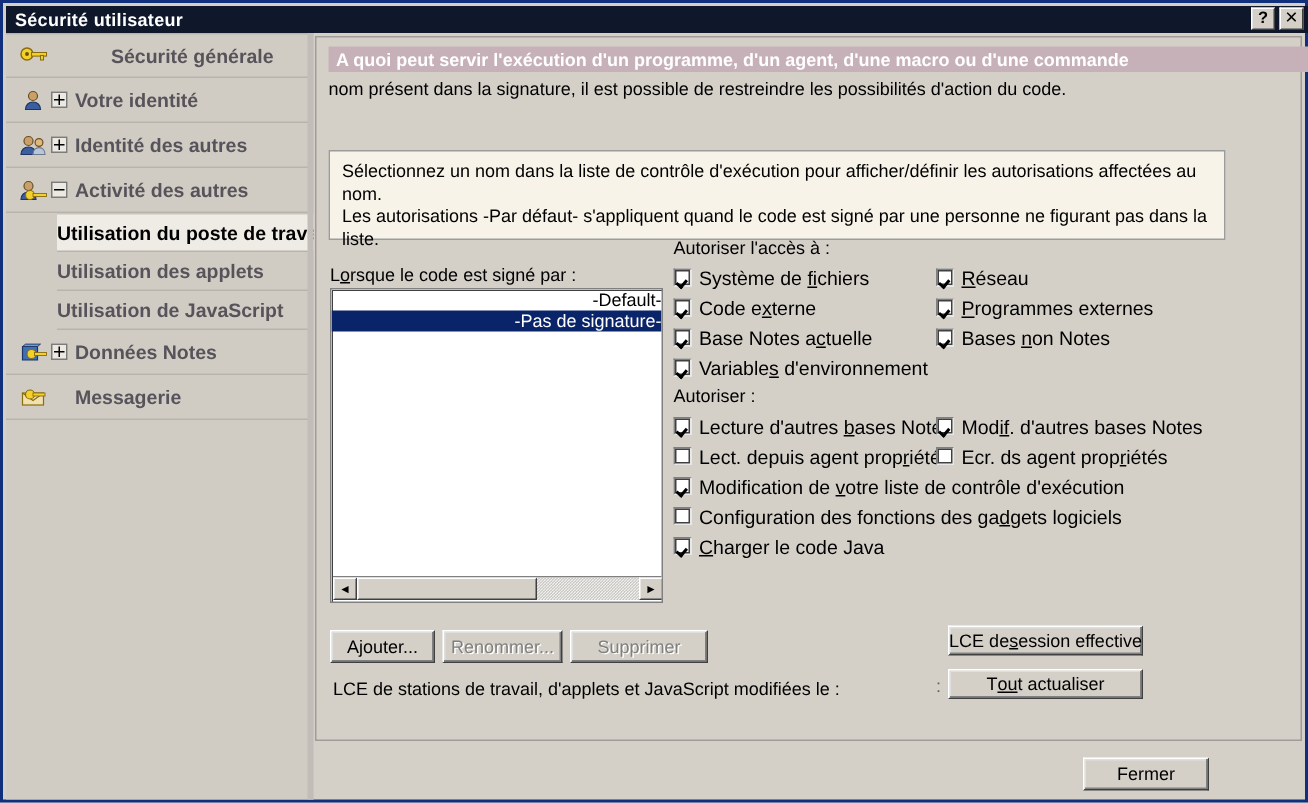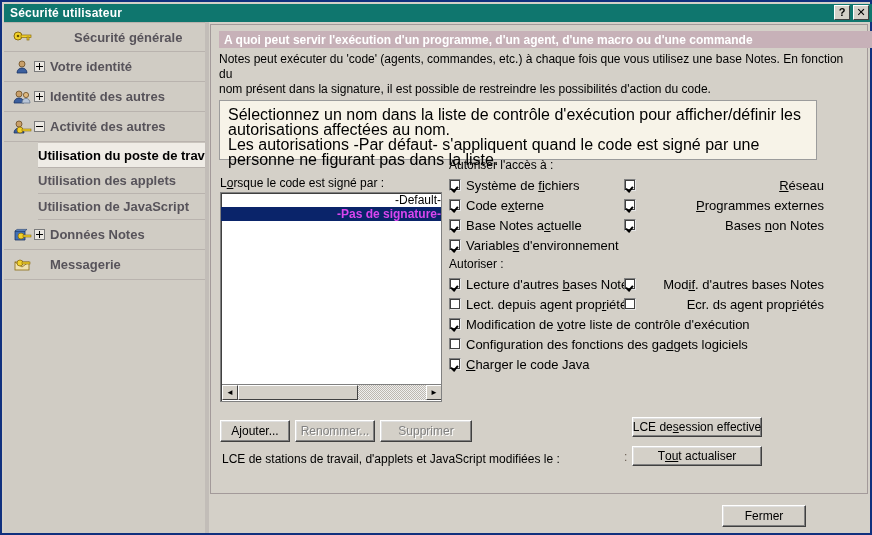--- a/index.html
+++ b/index.html
@@ -12,21 +12,21 @@
   }
   
   #window{
     position:absolute;left:0;top:0;width:872px;height:535px;
     background:#d4d0c8;
     border:2px solid #10307e;
     box-sizing:border-box;
   }
   #titlebar{
     position:absolute;left:2px;top:2px;width:868px;height:18px;
-    background:#0f766e;
+    background:#0f172a;
     color:#fff;font-weight:bold;font-size:12px;
     display:flex;align-items:center;
   }
   #titlebar .title{padding-left:6px;letter-spacing:.2px;}
   .tb-btns{position:absolute;right:3px;top:1px;display:flex;gap:3px;}
   .tb-btn{
     width:16px;height:15px;background:#d4d0c8;
     border-top:1px solid #fff;border-left:1px solid #fff;
     border-right:1px solid #404040;border-bottom:1px solid #404040;
     font-size:11px;font-weight:bold;color:#000;
@@ -94,36 +94,36 @@
     white-space:nowrap;
   }
   #intro{
     position:absolute;left:8px;top:27px;width:640px;
     font-size:12px;line-height:15px;color:#000;
   }
   #infobox{
     position:absolute;left:8px;top:75px;width:598px;height:60px;
     background:#f7f3e8;border:1px solid #9c9c9c;
     box-sizing:border-box;padding:6px 8px;
-    font-size:16px;line-height:15px;
+    font-size:12px;line-height:15px;
   }
 
   .ul{text-decoration:underline;}
 
   
   #listLabel{position:absolute;left:218px;top:174px;font-size:12px;}
   #listbox{
     position:absolute;left:218px;top:190px;width:222px;height:210px;
     background:#fff;
     border:1px solid #808080;
     box-shadow:inset 1px 1px 0 #404040;
     box-sizing:border-box;overflow:hidden;
   }
   .lrow{height:14px;line-height:14px;font-size:12px;padding-left:2px;white-space:nowrap;cursor:default;text-align:right;}
-  .lrow.sel{background:#0a246a;color:#d946ef;font-weight:bold;}
+  .lrow.sel{background:#0a246a;color:#ffffff;}
   #hscroll{
     position:absolute;left:1px;bottom:1px;width:220px;height:16px;
     background:#d4d0c8;display:flex;align-items:center;
     border-top:1px solid #808080;box-sizing:border-box;
   }
   .sbtn{
     width:16px;height:15px;background:#d4d0c8;
     border-top:1px solid #fff;border-left:1px solid #fff;
     border-right:1px solid #404040;border-bottom:1px solid #404040;
     box-sizing:border-box;display:flex;align-items:center;justify-content:center;
@@ -156,21 +156,21 @@
     outline:1px solid #404040;outline-offset:-2px;
     box-sizing:border-box;position:relative;margin-right:5px;
   }
   .cb .box.on::after{
     content:"";position:absolute;left:2px;top:5px;width:3px;height:5px;
     border-right:2px solid #000;border-bottom:2px solid #000;
     transform:rotate(40deg);
   }
   .cb .txt{font-size:13px;white-space:nowrap;}
   .col1{width:175px;}
-  .col2{width:200px;justify-content:space-between;}
+  .col2{width:200px;}
 
   
   .btn{
     background:#d4d0c8;
     border-top:1px solid #fff;border-left:1px solid #fff;
     border-right:1px solid #404040;border-bottom:1px solid #404040;
     box-shadow:inset -1px -1px 0 #808080, inset 1px 1px 0 #dfdfdf;
     font-family:"Liberation Sans","DejaVu Sans",sans-serif;
     font-size:12px;color:#000;
     display:flex;align-items:center;justify-content:center;
@@ -293,21 +293,20 @@
       <span class="nav-lbl">Messagerie</span>
     </div>
   </div>
   <div id="sbsliver"></div>
 
   <div id="main">
 
     <div id="banner">A quoi peut servir l'exécution d'un programme, d'un agent, d'une macro ou d'une commande</div>
 
     <div id="intro">
-      <div>Notes peut exécuter du 'code' (agents, commandes, etc.) à chaque fois que vous utilisez une base Notes. En fonction du</div>
       <div>nom présent dans la signature, il est possible de restreindre les possibilités d'action du code.</div>
     </div>
 
     <div id="infobox">
       <div>Sélectionnez un nom dans la liste de contrôle d'exécution pour afficher/définir les autorisations affectées au nom.</div>
       <div>Les autorisations -Par défaut- s'appliquent quand le code est signé par une personne ne figurant pas dans la liste.</div>
     </div>
   </div>
 
   <div id="listLabel"><span>L</span><span class="ul">o</span><span>rsque le code est signé par :</span></div>

